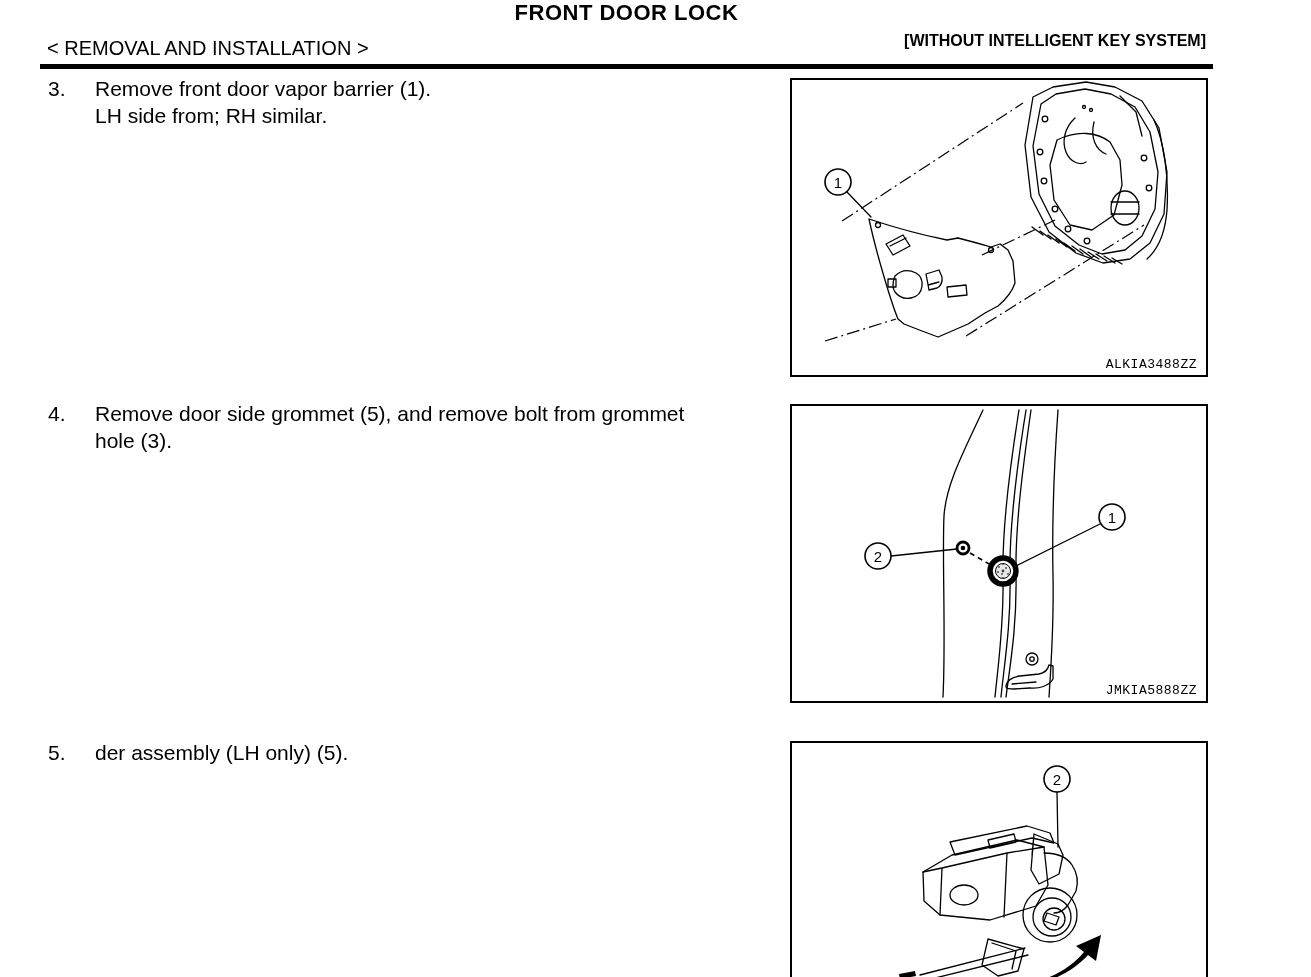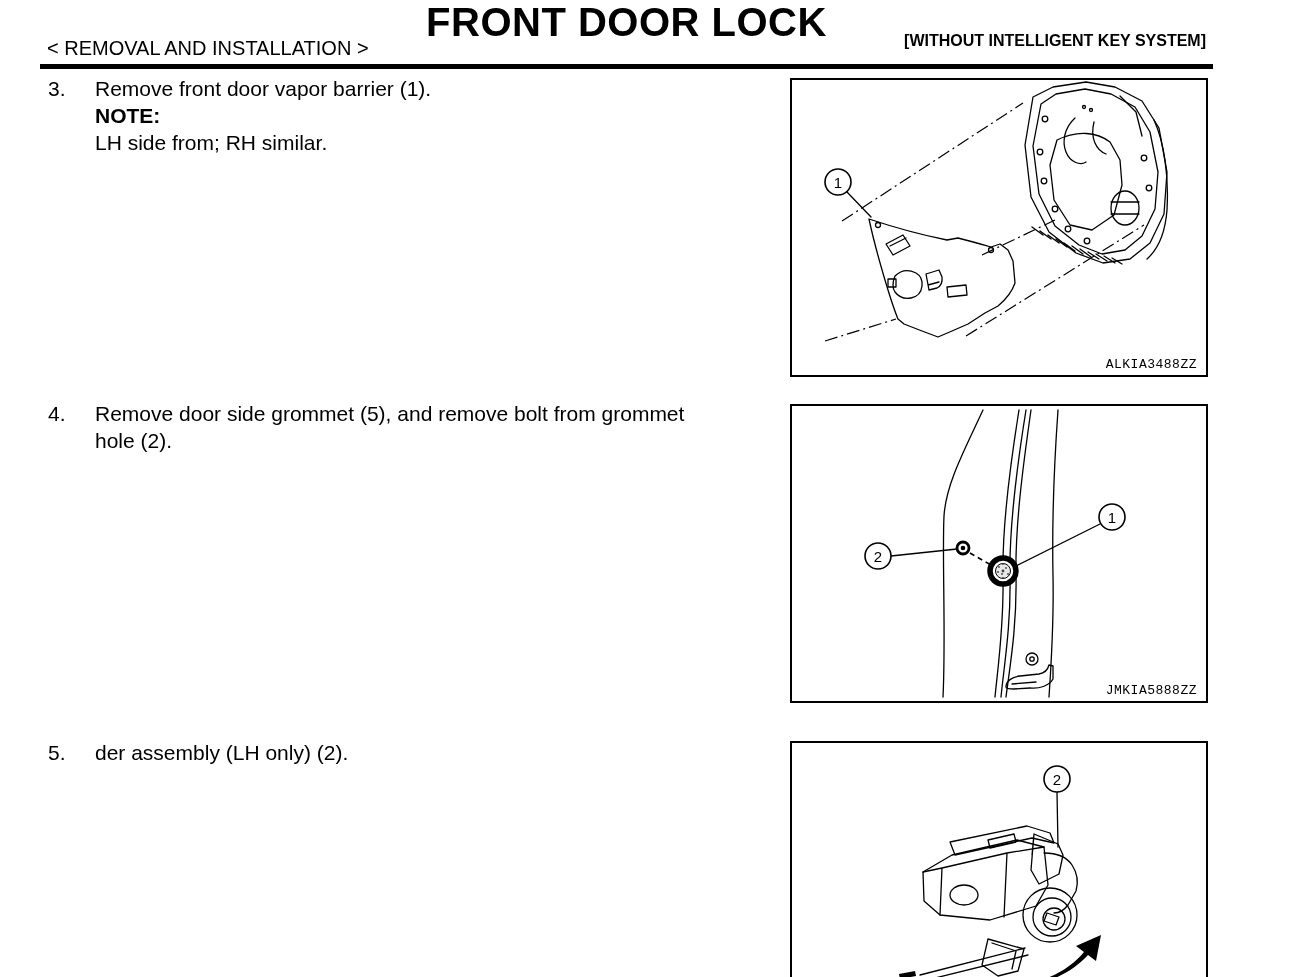--- a/index.html
+++ b/index.html
@@ -3,21 +3,21 @@
 <meta charset="utf-8">
 <style>
   html,body{margin:0;padding:0;}
   body{
     width:1311px;height:977px;position:relative;overflow:hidden;
     background:#ffffff;color:#000;
     font-family:"Liberation Sans",sans-serif;
   }
   .page-title{
     position:absolute;left:40px;top:0;width:1173px;text-align:center;
-    font-size:40px;font-weight:bold;letter-spacing:.5px;white-space:nowrap;
+    font-size:22px;font-weight:bold;letter-spacing:.5px;white-space:nowrap;
   }
   .subhead-left{
     position:absolute;left:47px;top:37px;font-size:20px;white-space:nowrap;
   }
   .subhead-right{
     position:absolute;right:105px;top:32px;font-size:16px;font-weight:bold;white-space:nowrap;
   }
   .rule{
     position:absolute;left:40px;top:64px;width:1173px;height:5px;background:#000;
   }
@@ -50,37 +50,36 @@
 
 <div class="page-title">FRONT DOOR LOCK</div>
 <div class="subhead-left">&lt; REMOVAL AND INSTALLATION &gt;</div>
 <div class="subhead-right">[WITHOUT INTELLIGENT KEY SYSTEM]</div>
 <div class="rule"></div>
 
 <div class="step" style="top:75px;">
   <div class="num">3.</div>
   <div class="body">
     <div>Remove front door vapor barrier (1).</div>
-    <div class="note-label">NOTE:</div>
     <div>LH side from; RH similar.</div>
   </div>
 </div>
 
 <div class="step" style="top:400px;">
   <div class="num">4.</div>
   <div class="body">
     <div>Remove door side grommet (5), and remove bolt from grommet</div>
-    <div>hole (2).</div>
+    <div>hole (3).</div>
   </div>
 </div>
 
 <div class="step" style="top:739px;">
   <div class="num">5.</div>
   <div class="body">
-    <div>der assembly (LH only) (2).</div>
+    <div>der assembly (LH only) (5).</div>
   </div>
 </div>
 
 <div class="figure" id="fig1">
   <svg viewBox="0 0 414 295">
 
     <path class="dashdot" d="M50,141 L231,23"></path>
     <path class="dashdot" d="M190,175 L263,140"></path>
     <path class="dashdot" d="M174,256 L352,145"></path>
     <path class="dashdot" d="M33,261 L104,239"></path>

